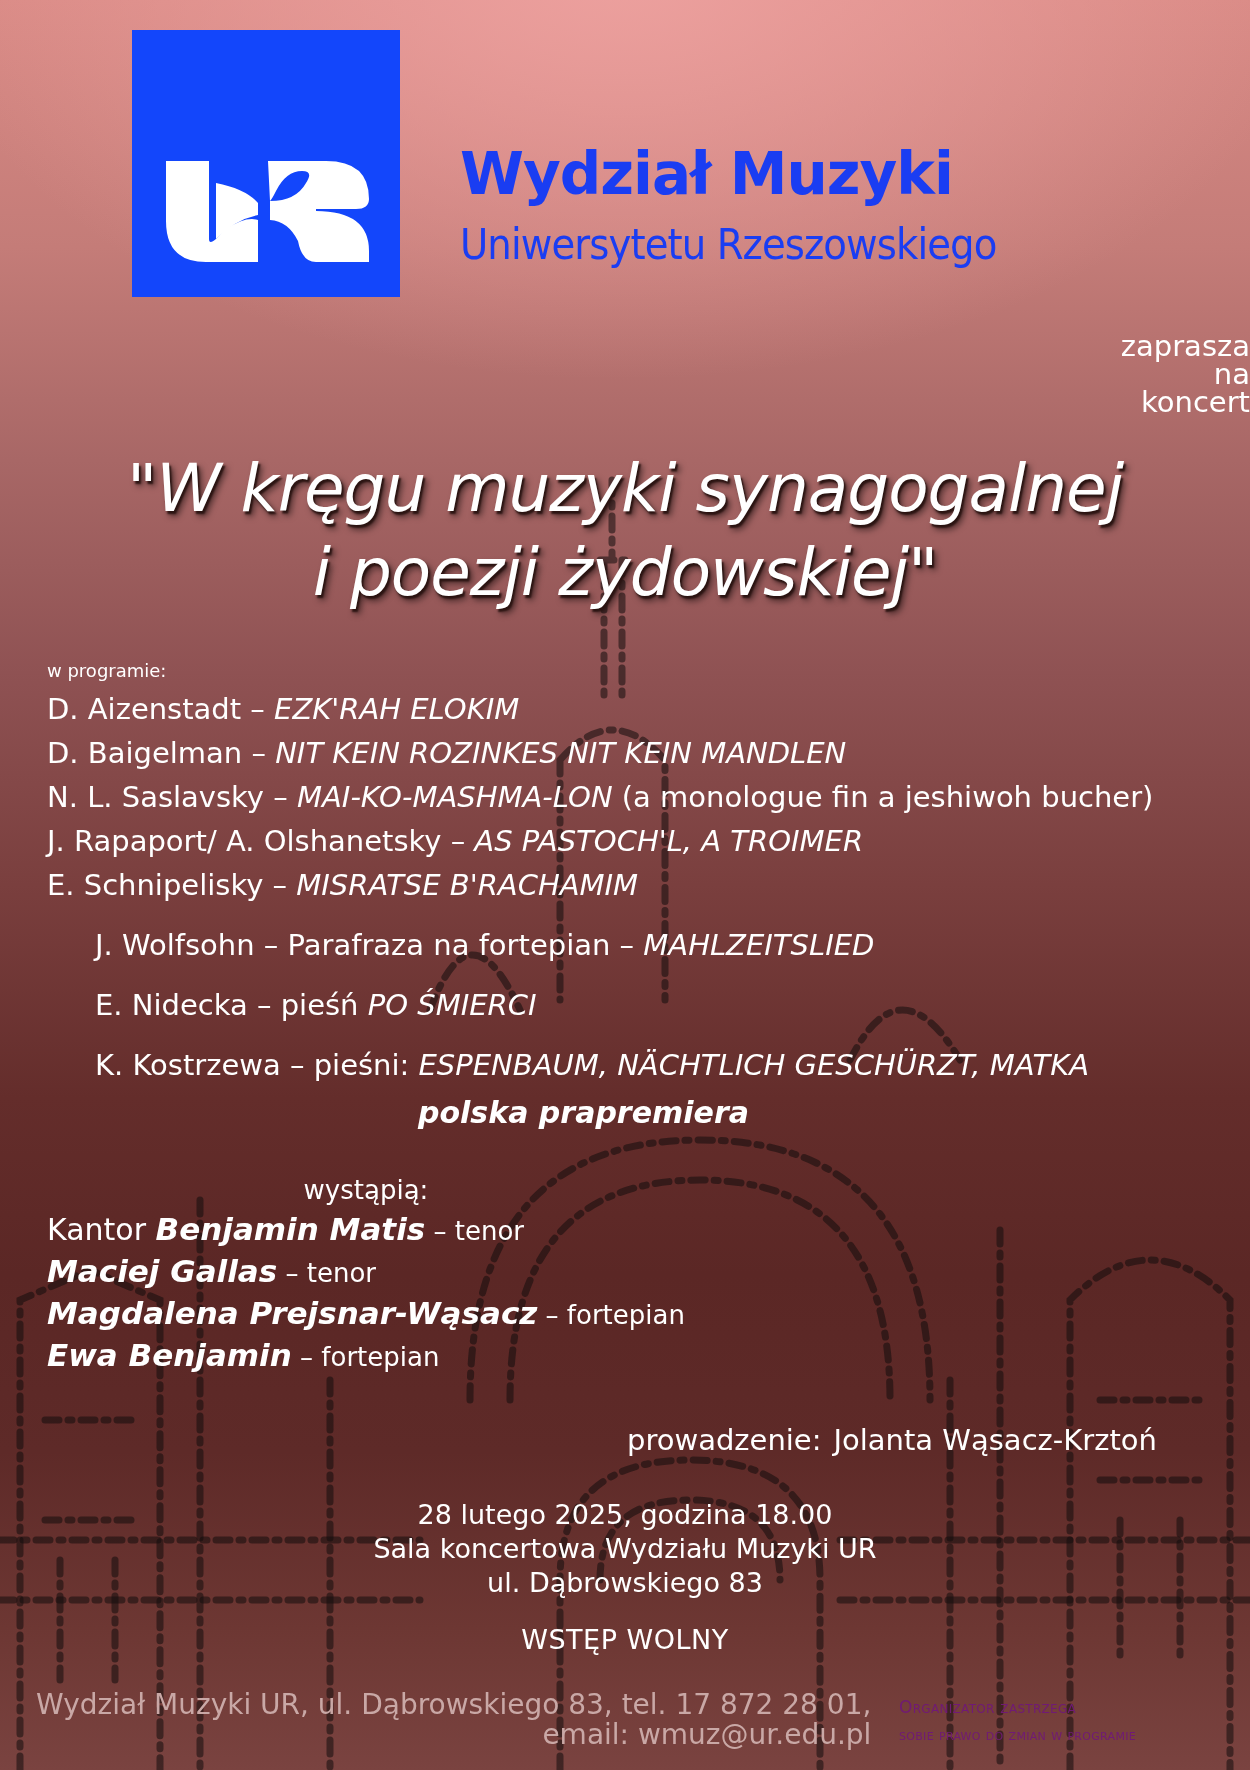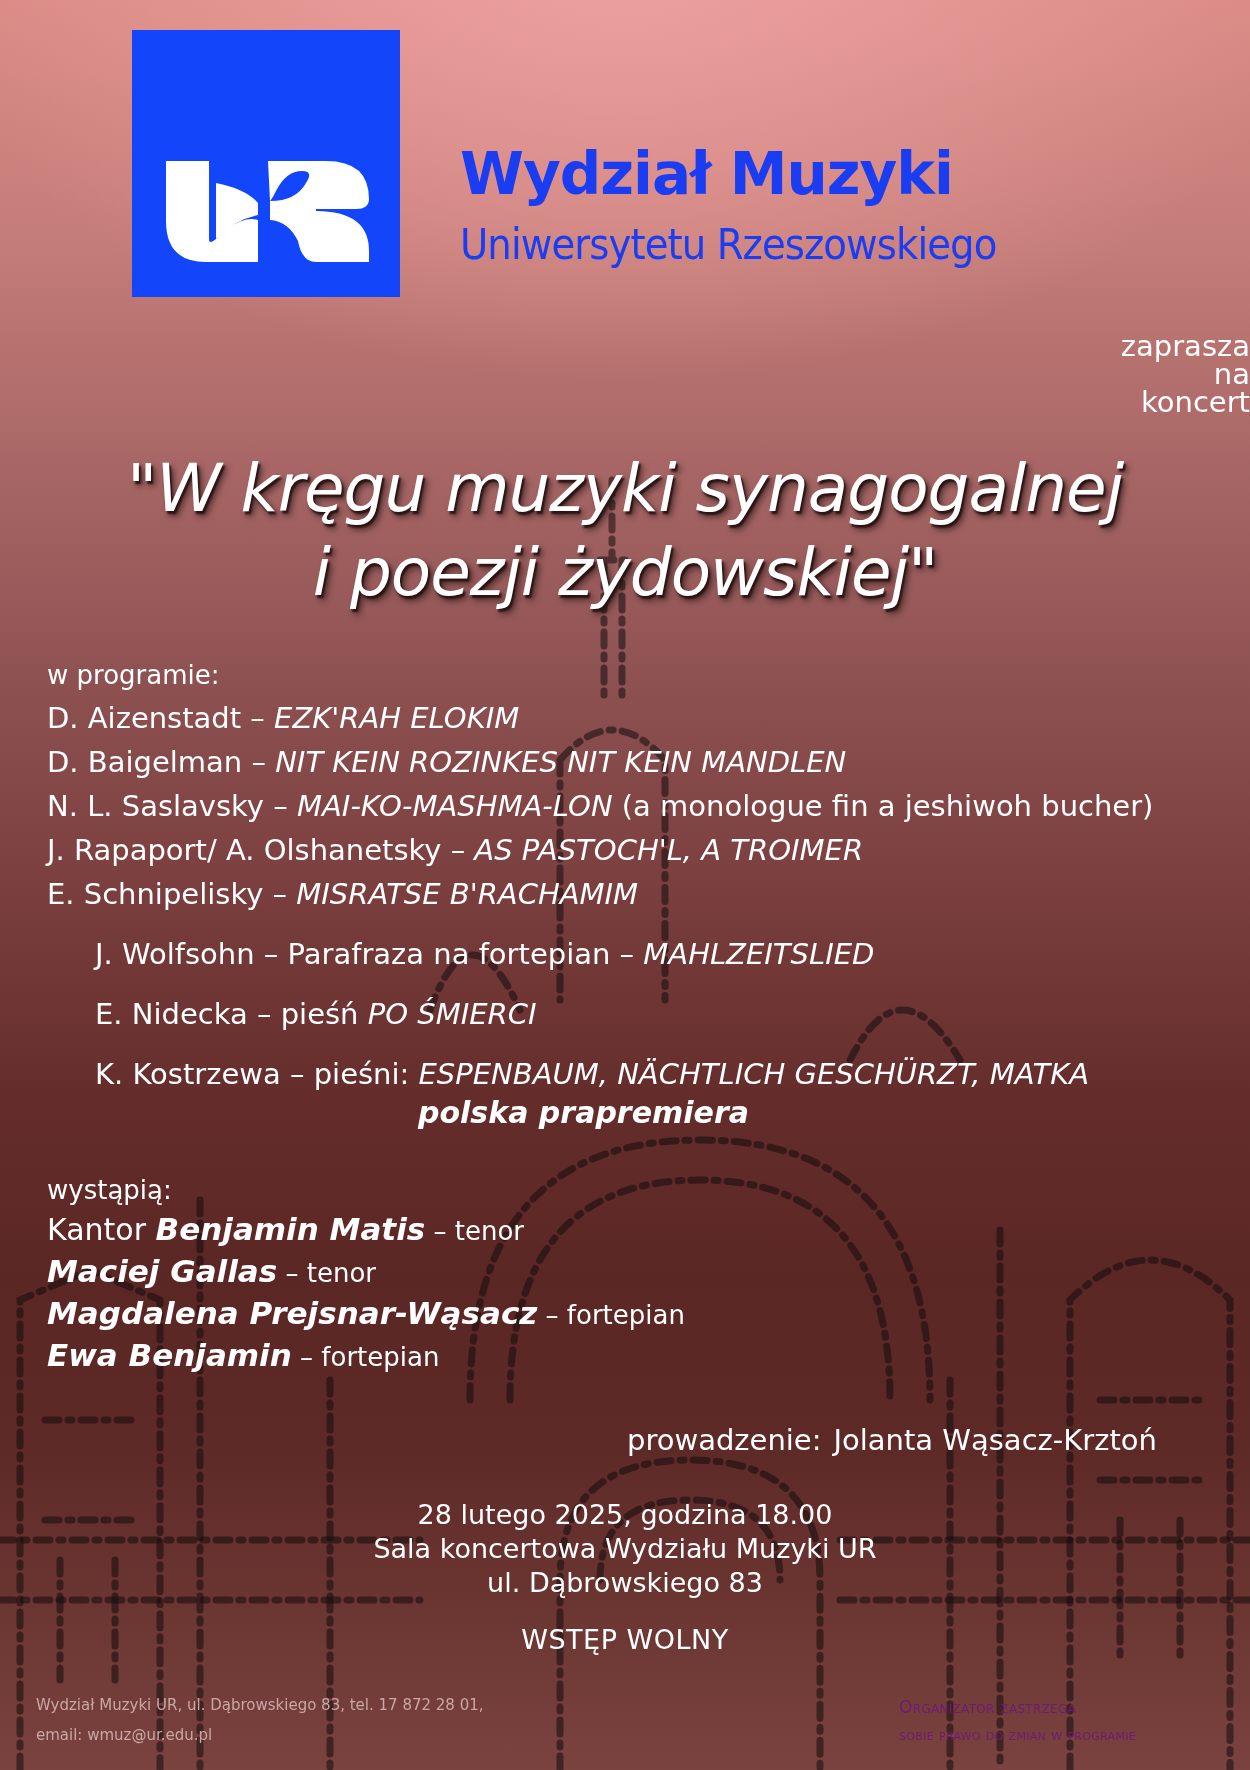--- a/index.html
+++ b/index.html
@@ -40,31 +40,31 @@
     .concert-title {
       position: absolute; left: 0; width: 1250px; top: 447px;
       text-align: center; font-style: italic;
       font-family: "DejaVu Sans", sans-serif;
       font-size: 66px; line-height: 84px; color: #ffffff;
       letter-spacing: -1px;
       text-shadow: 2px 3px 2px #2b1412, 4px 5px 6px rgba(0,0,0,0.55);
     }
 
     .program { position: absolute; left: 47px; top: 660px; font-size: 29px; }
-    .program-label { font-size: 26px; margin-bottom: 6px; }
+    .program-label { font-size: 18px; margin-bottom: 6px; }
     .prog-line { white-space: nowrap; height: 44px; line-height: 44px; }
     .prog-line i { font-style: italic; }
     .gap-lg { margin-top: 16px; margin-left: 48px; }
     .premiere {
       position: absolute; left: 418px; top: 1095px;
       font-style: italic; font-weight: bold; font-size: 30px; white-space: nowrap;
     }
 
     .performers { position: absolute; left: 47px; top: 1172px; }
-    .perf-label { font-size: 26px; line-height: 36px; }
+    .perf-label { font-size: 26px; line-height: 36px; text-align: center; }
     .perf-line { white-space: nowrap; line-height: 42px; height: 42px; }
     .perf-name { font-style: italic; font-weight: bold; font-size: 31px; }
     .perf-prefix { font-size: 30px; }
     .perf-role { font-size: 26px; }
 
     .host {
       position: absolute; left: 627px; top: 1423px; font-size: 29px; white-space: nowrap;
     }
     .host .host-name { margin-left: 12px; }
 
@@ -72,21 +72,21 @@
       position: absolute; left: 0; width: 1250px; top: 1498px;
       text-align: center; font-size: 27px; line-height: 34px;
     }
     .entry {
       position: absolute; left: 0; width: 1250px; top: 1624px;
       text-align: center; font-size: 27px; letter-spacing: 0.5px;
     }
 
     .contact {
       position: absolute; left: 36px; top: 1690px;
-      font-size: 15px; line-height: 30px; color: #c9a8a6; white-space: nowrap;
+      font-size: 28px; line-height: 30px; color: #c9a8a6; white-space: nowrap; text-align: right;
     }
     .disclaimer {
       position: absolute; left: 899px; top: 1693px;
       font-size: 15px; line-height: 28px; color: #701a75; white-space: nowrap;
       font-variant: small-caps; letter-spacing: 0.3px;
     }
     .disclaimer .big { font-size: 17px; }
   </style>
 </head>
 <body>

